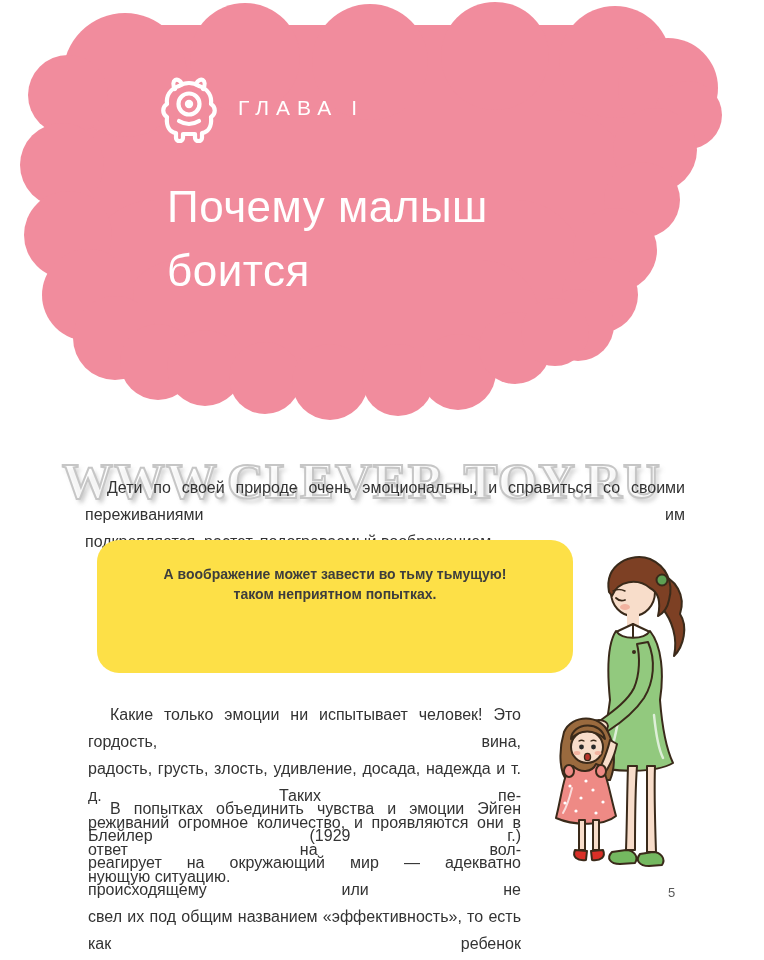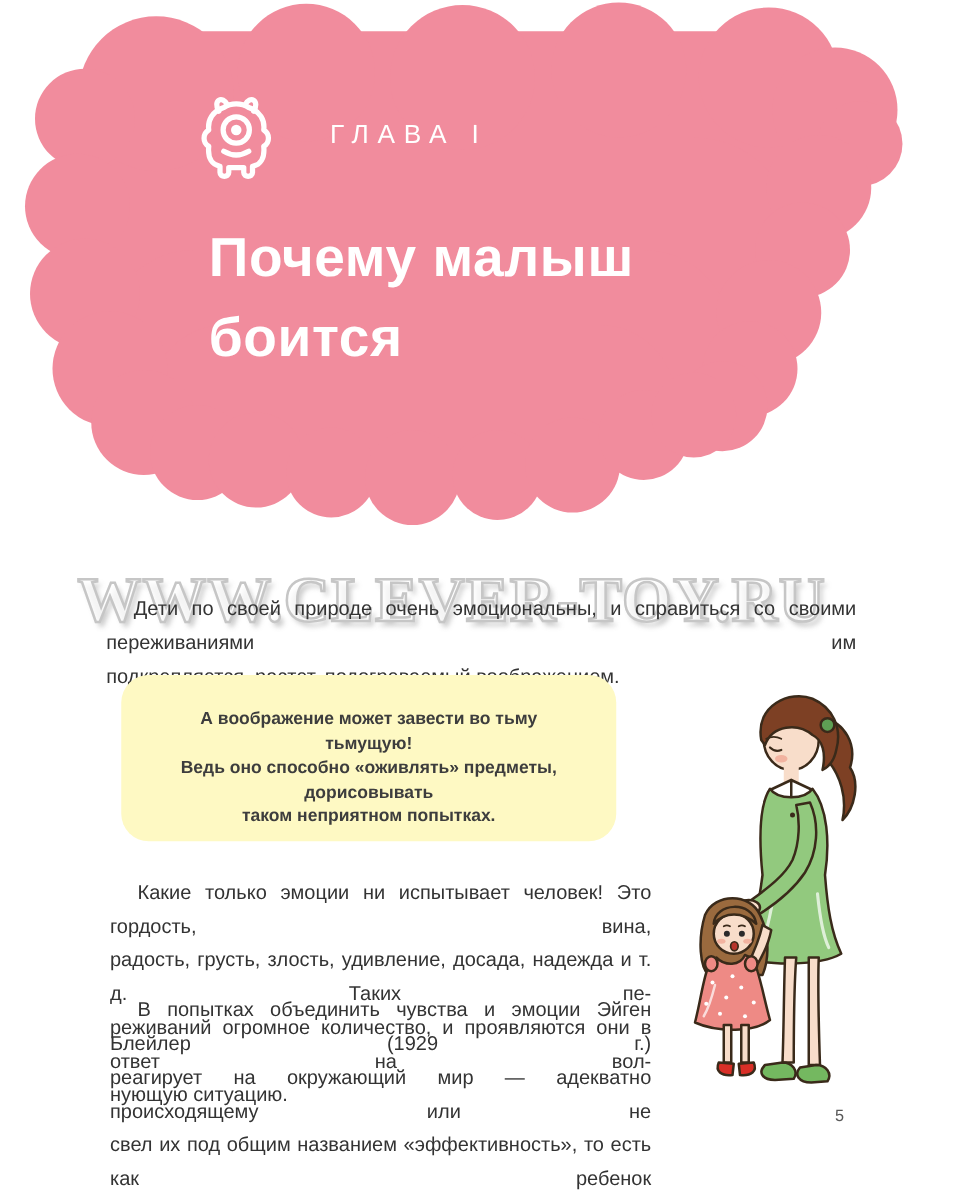--- a/index.html
+++ b/index.html
@@ -7,32 +7,32 @@
     width:764px; height:960px; position:relative; overflow:hidden;
     background:#ffffff;
     font-family:"Liberation Sans", sans-serif;
   }
 
   
   .blob-svg { position:absolute; left:0; top:0; z-index:0; }
 
   .chapter-row {
     position:absolute; left:158px; top:76px; z-index:3;
-    display:flex; align-items:center; gap:44px;
+    display:flex; align-items:center; gap:18px;
   }
   .monster { width:62px; height:68px; }
   .chapter-label {
     color:#ffffff; font-size:21px; font-weight:400;
     letter-spacing:7px; padding-bottom:4px;
   }
 
   .page-title {
     position:absolute; left:167px; top:175px; z-index:3;
     color:#ffffff; font-size:44px; line-height:64px;
-    font-weight:700; letter-spacing:0.5px;
+    font-weight:400; letter-spacing:0.5px;
   }
 
   
   .watermark {
     position:absolute; left:62px; top:451px; z-index:1;
     font-size:51px; font-weight:bold; letter-spacing:1px; line-height:1.2;
     white-space:nowrap;
     color:rgba(255,255,255,0.78);
     -webkit-text-stroke:2px #c6c6c6;
     text-shadow:3px 4px 4px rgba(110,110,110,0.35);
@@ -46,23 +46,23 @@
   }
   .para .line { text-align:justify; text-align-last:justify; }
   .para .line.last { text-align-last:left; }
   .para .line:first-child { text-indent:22px; }
   #p1 { left:85px; top:433px; width:600px;margin-top:41px; }
   #p2 { left:88px; top:701px; width:433px; }
   #p3 { left:88px; top:795px; width:433px; }
 
   
   .callout {
-    position:absolute; left:97px; top:540px; width:396px; height:133px;
+    position:absolute; left:97px; top:540px; width:476px; height:133px;
     z-index:2; box-sizing:border-box;
-    background:#fef9c3; border-radius:22px;
+    background:#fde047; border-radius:22px;
     padding:25px 34px 0 34px;
     color:#3d3d3d; font-weight:bold; font-size:14px; line-height:19.5px;
   }
   .callout .line { text-align:center; }
 
   
   .illustration { position:absolute; left:550px; top:550px; z-index:2; }
 
   
   .page-number {
@@ -131,21 +131,20 @@
 
 <div class="watermark">WWW.CLEVER-TOY.RU</div>
 
 <div id="p1" class="para">
     <div class="line">Дети по своей природе очень эмоциональны, и справиться со своими переживаниями им</div>
     <div class="line last">подкрепляется, растет, подогреваемый воображением.</div>
   </div>
 
 <div class="callout">
     <div class="line">А воображение может завести во тьму тьмущую!</div>
-    <div class="line">Ведь оно способно «оживлять» предметы, дорисовывать</div>
     <div class="line last">таком неприятном попытках.</div>
   </div>
 
 <div id="p2" class="para">
     <div class="line">Какие только эмоции ни испытывает человек! Это гордость, вина,</div>
     <div class="line">радость, грусть, злость, удивление, досада, надежда и т. д. Таких пе-</div>
     <div class="line">реживаний огромное количество, и проявляются они в ответ на вол-</div>
     <div class="line last">нующую ситуацию.</div>
   </div>
 

